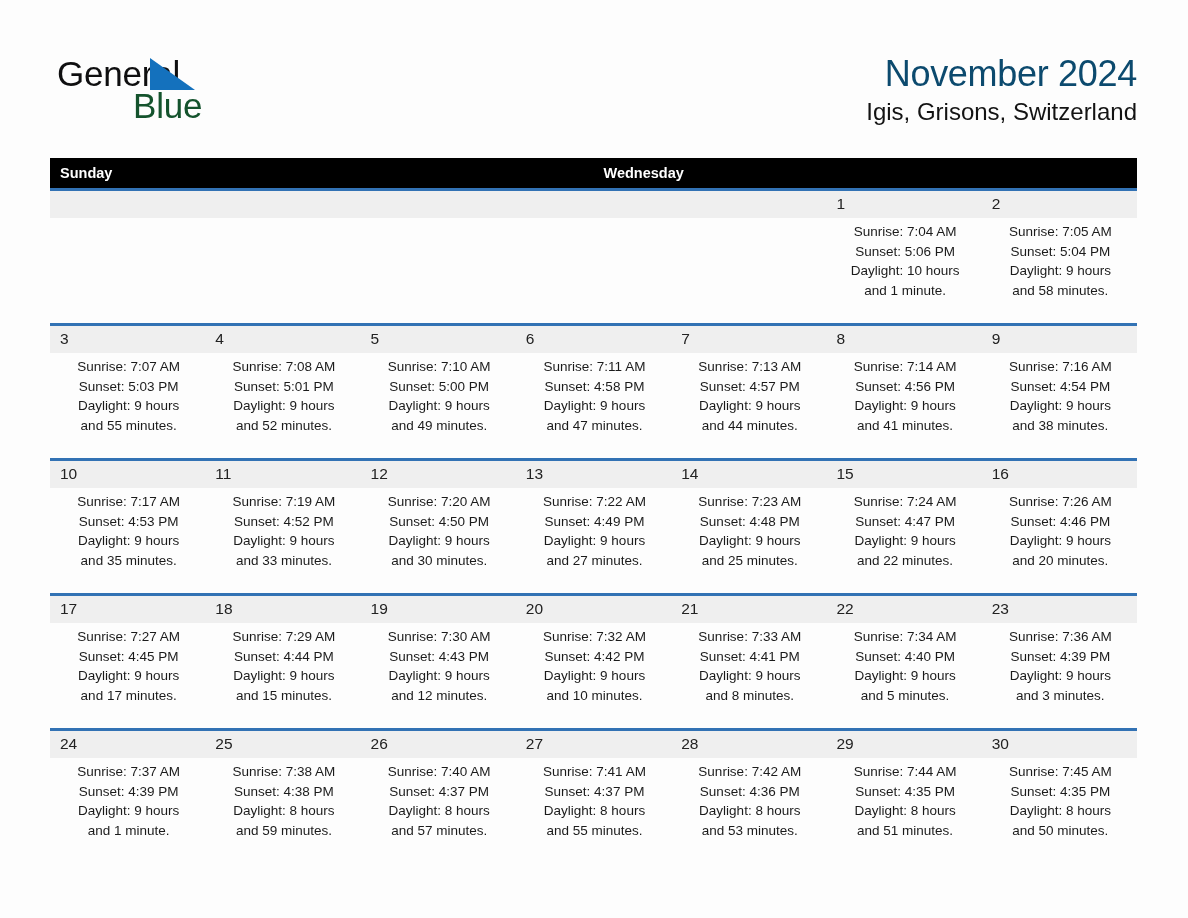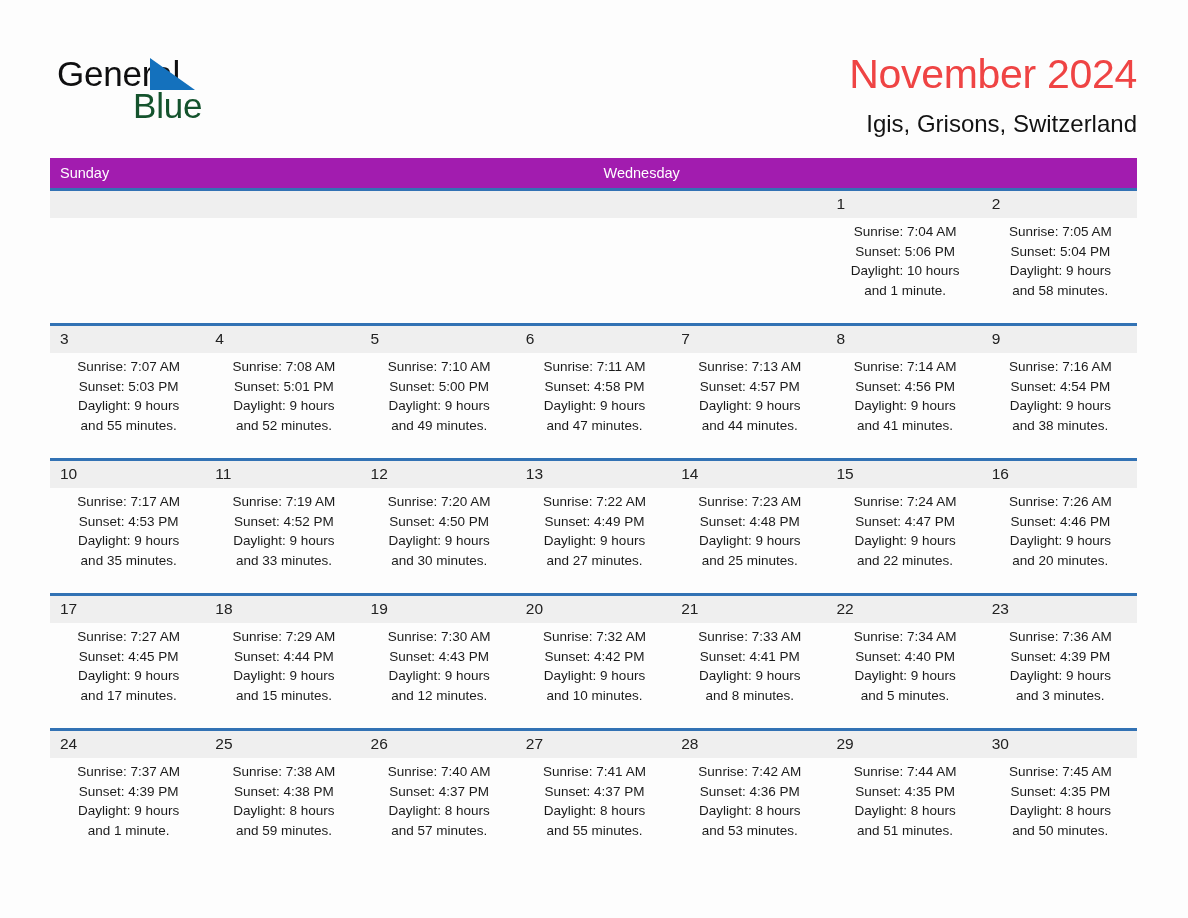--- a/index.html
+++ b/index.html
@@ -60,46 +60,46 @@
     color: #14532d;
     font-weight: 400;
   }
   .title-block {
     position: absolute;
     right: 51px;
     top: 50px;
     text-align: right;
   }
   .cal-title {
-    font-size: 41px;
+    font-size: 36px;
     line-height: 48px;
-    color: #ef4444;
+    color: #0c4a6e;
     font-weight: 400;
     letter-spacing: -0.3px;
   }
   .cal-subtitle {
-    margin-top: 12px;
     font-size: 24px;
     line-height: 28px;
     color: #131313;
     font-weight: 400;
   }
 
   
   .cal {
     position: absolute;
     left: 50px;
     top: 158px;
     width: 1087px;
   }
   .cal-head {
     display: flex;
     width: 100%;
     height: 30px;
-    background: #a21caf;
+    background: #000000;
+    font-weight: bold;
   }
   .cal-head .hcell {
     flex: 1 1 0;
     color: #ffffff;
     font-size: 14.5px;
     line-height: 30px;
     padding-left: 10px;
     white-space: nowrap;
   }
   .week {

